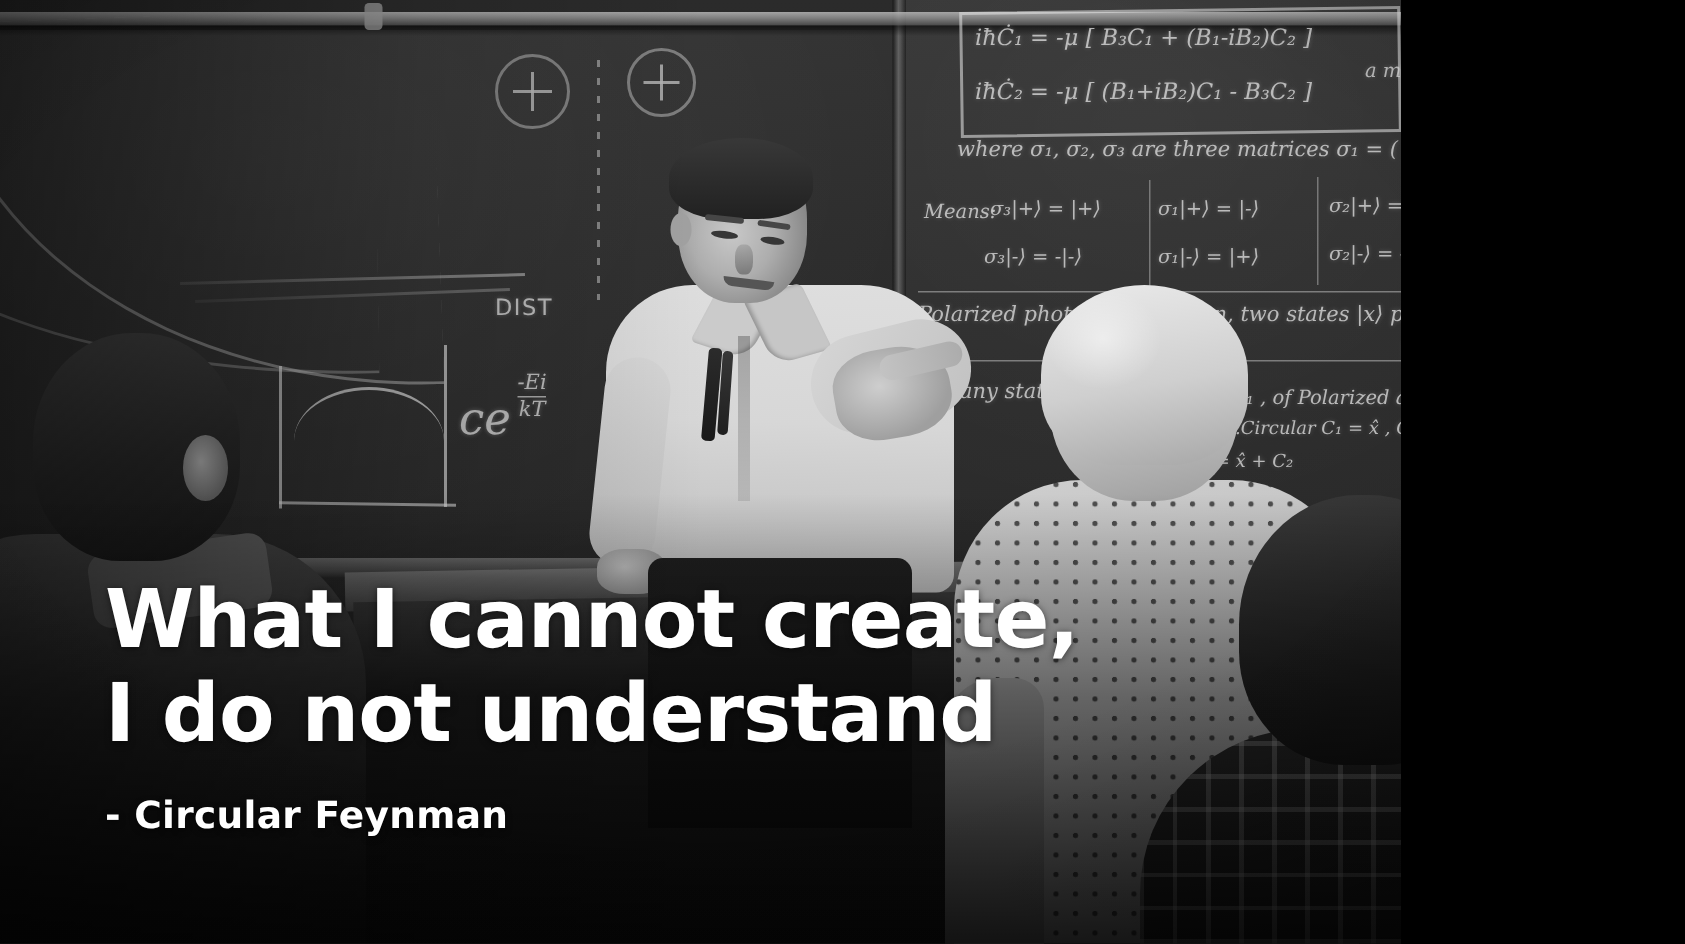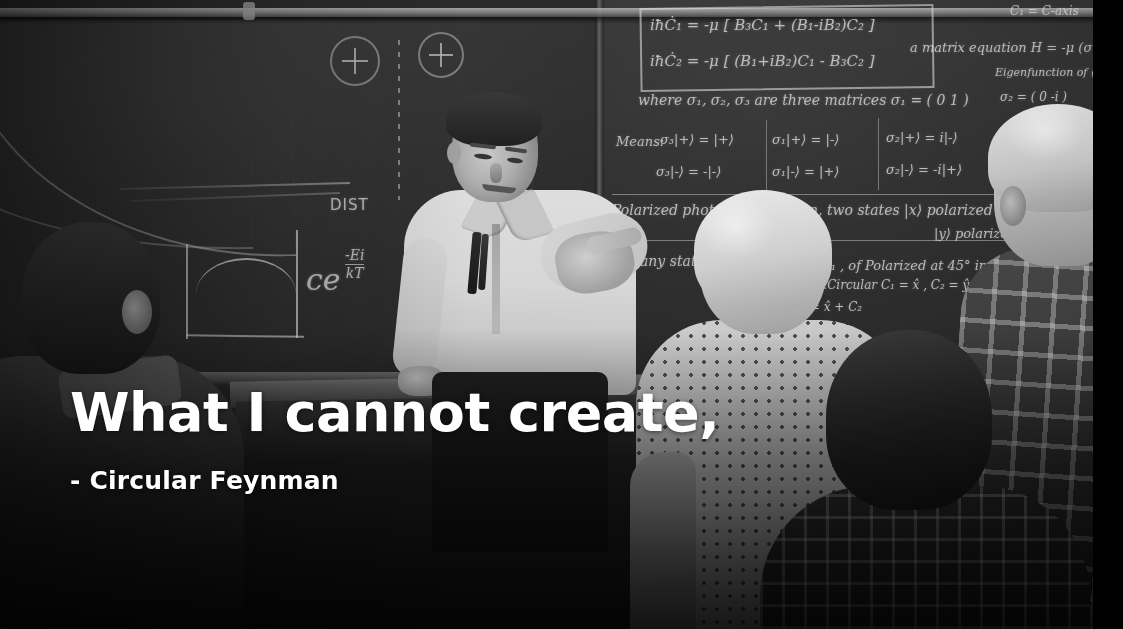--- a/index.html
+++ b/index.html
@@ -6,21 +6,21 @@
     margin: 0;
     padding: 0;
     background: #000;
   }
   body {
     font-family: "Liberation Sans", sans-serif;
   }
 
   .stage {
     position: relative;
-    width: 1093px;
+    width: 934px;
     height: 629px;
     overflow: hidden;
     background: #0c4a6e;
     filter: grayscale(1);
   }
 
   
   .photo {
     position: absolute;
     inset: 0;
@@ -729,16 +729,17 @@
       <div class="s3-head"></div>
     </div>
 
     <div class="left-shade"></div>
     <div class="bottom-shade"></div>
     <div class="vignette"></div>
   </div>
 
   <div class="quote-block">
     <div class="quote-line">What I cannot create,</div>
+    <div class="quote-line">I do not understand</div>
     <div class="attribution">- Circular Feynman</div>
   </div>
 
 </div>
 
 </body></html>

